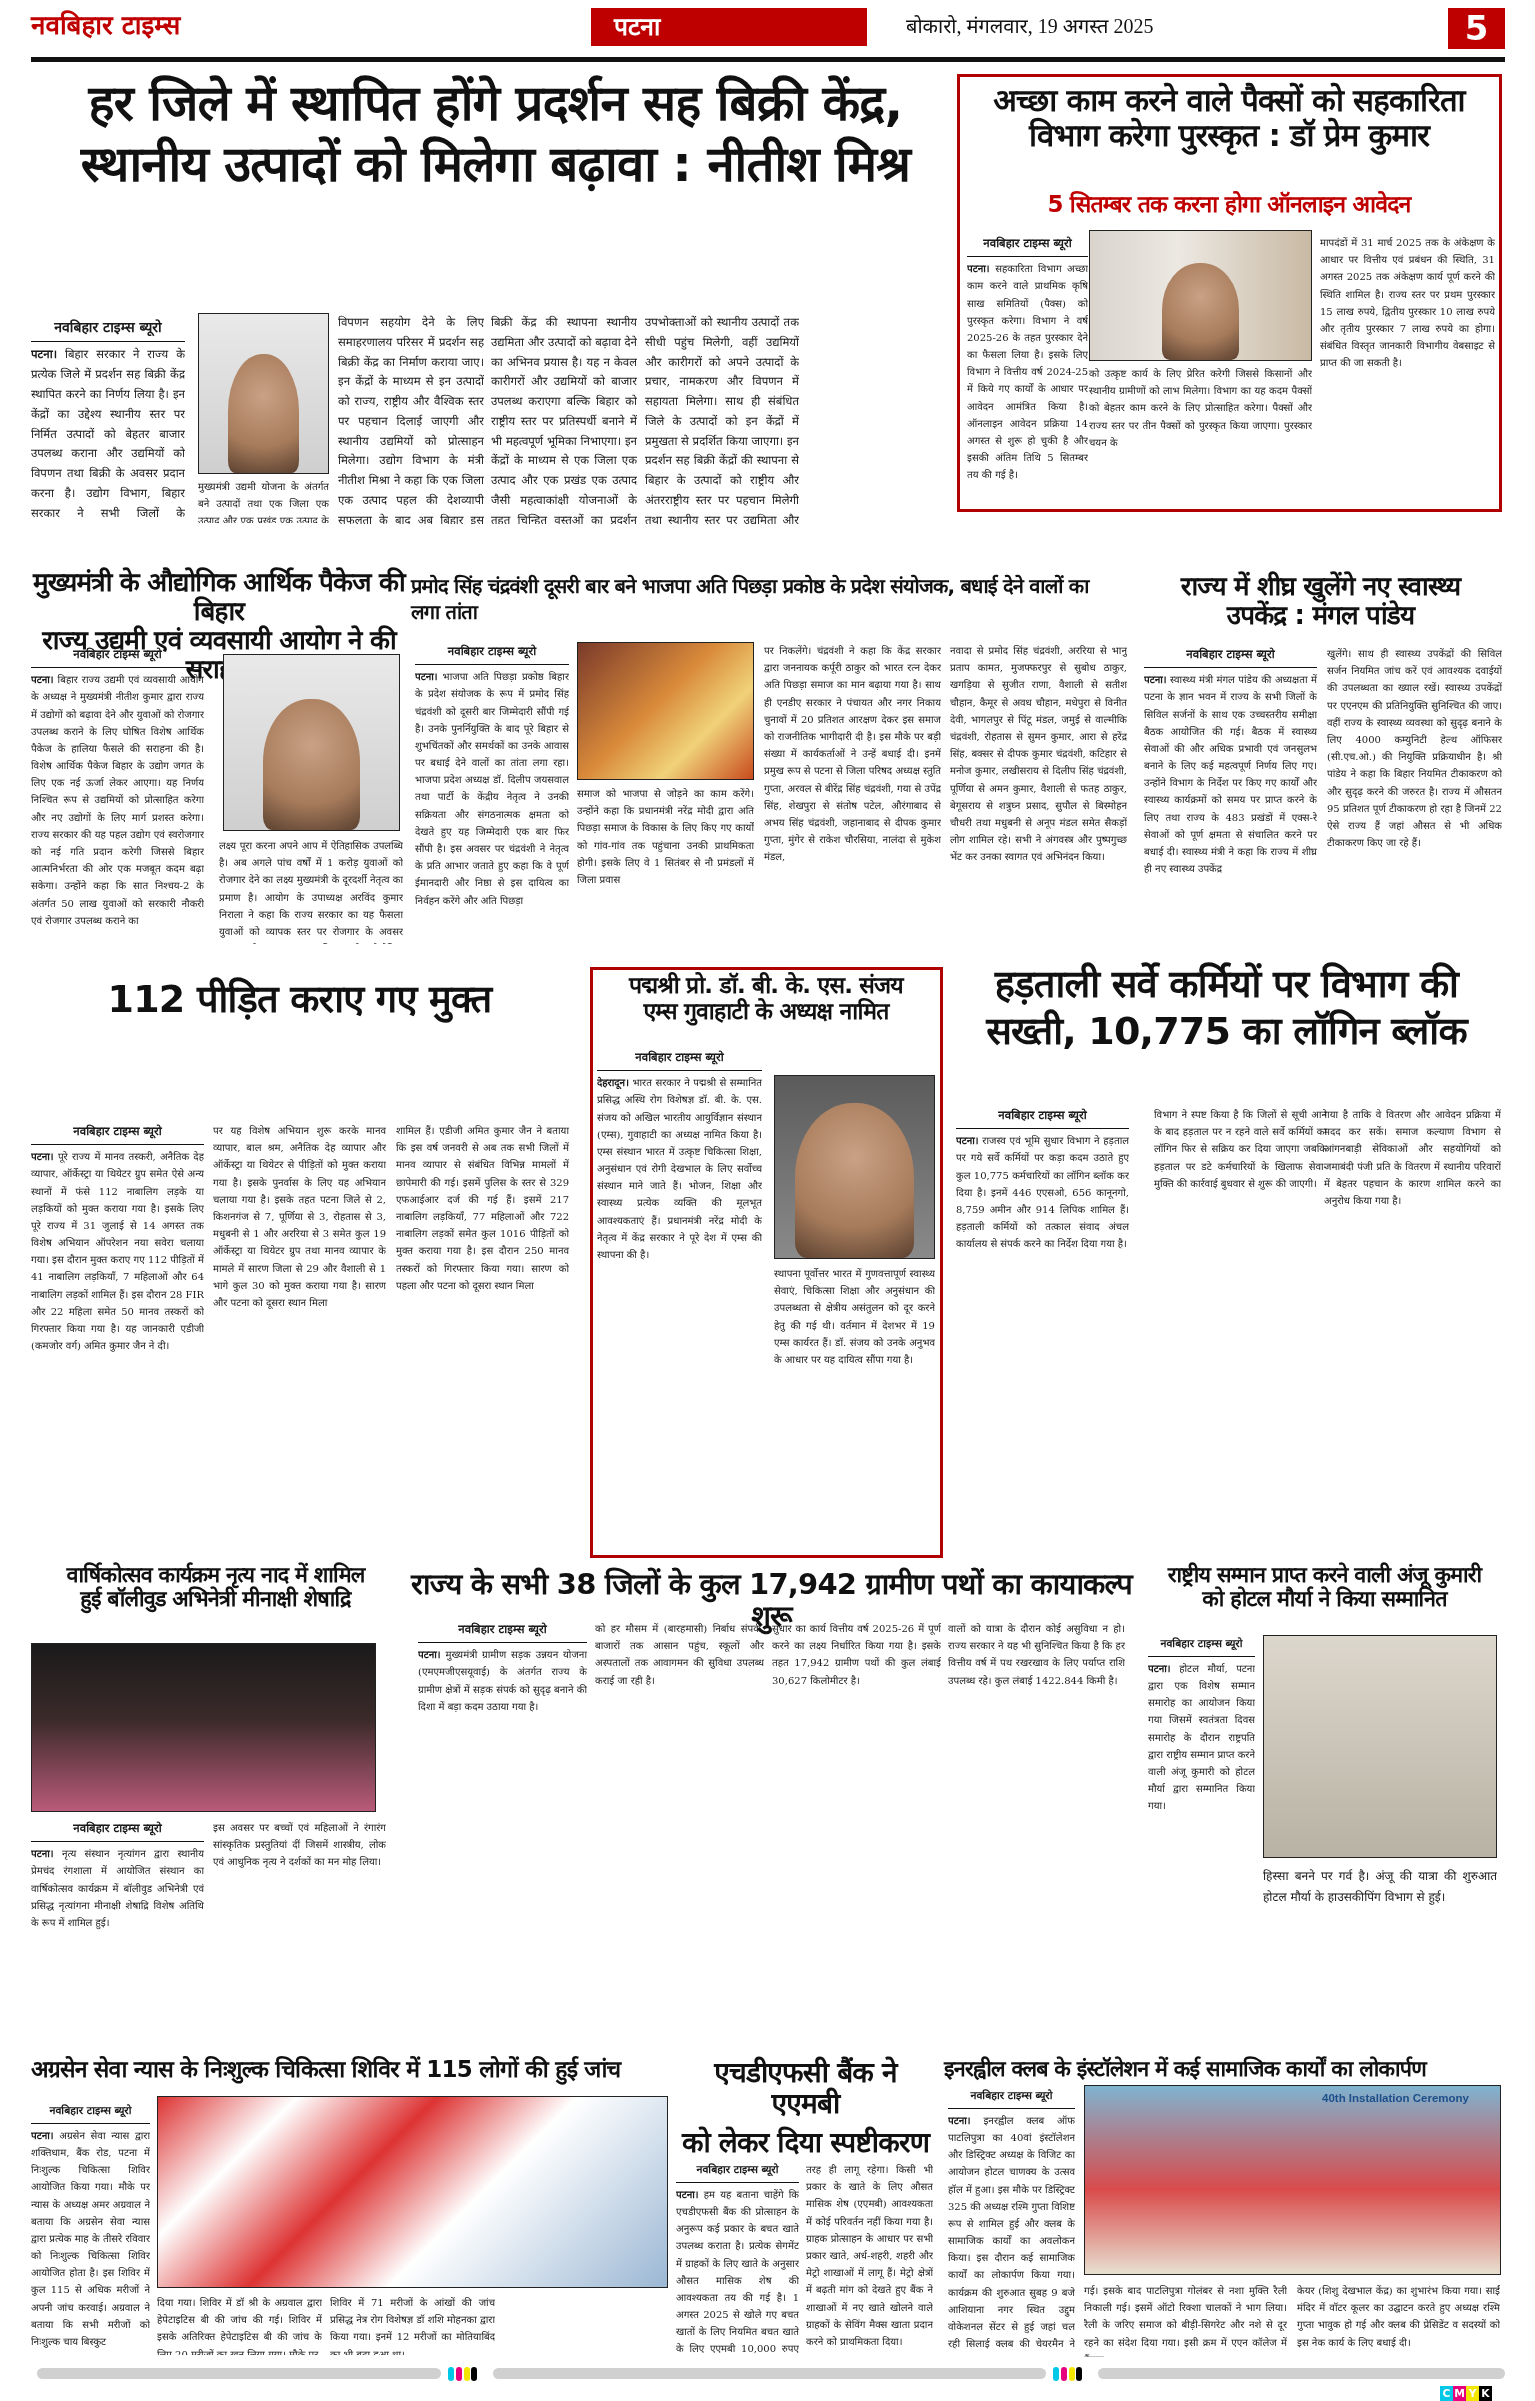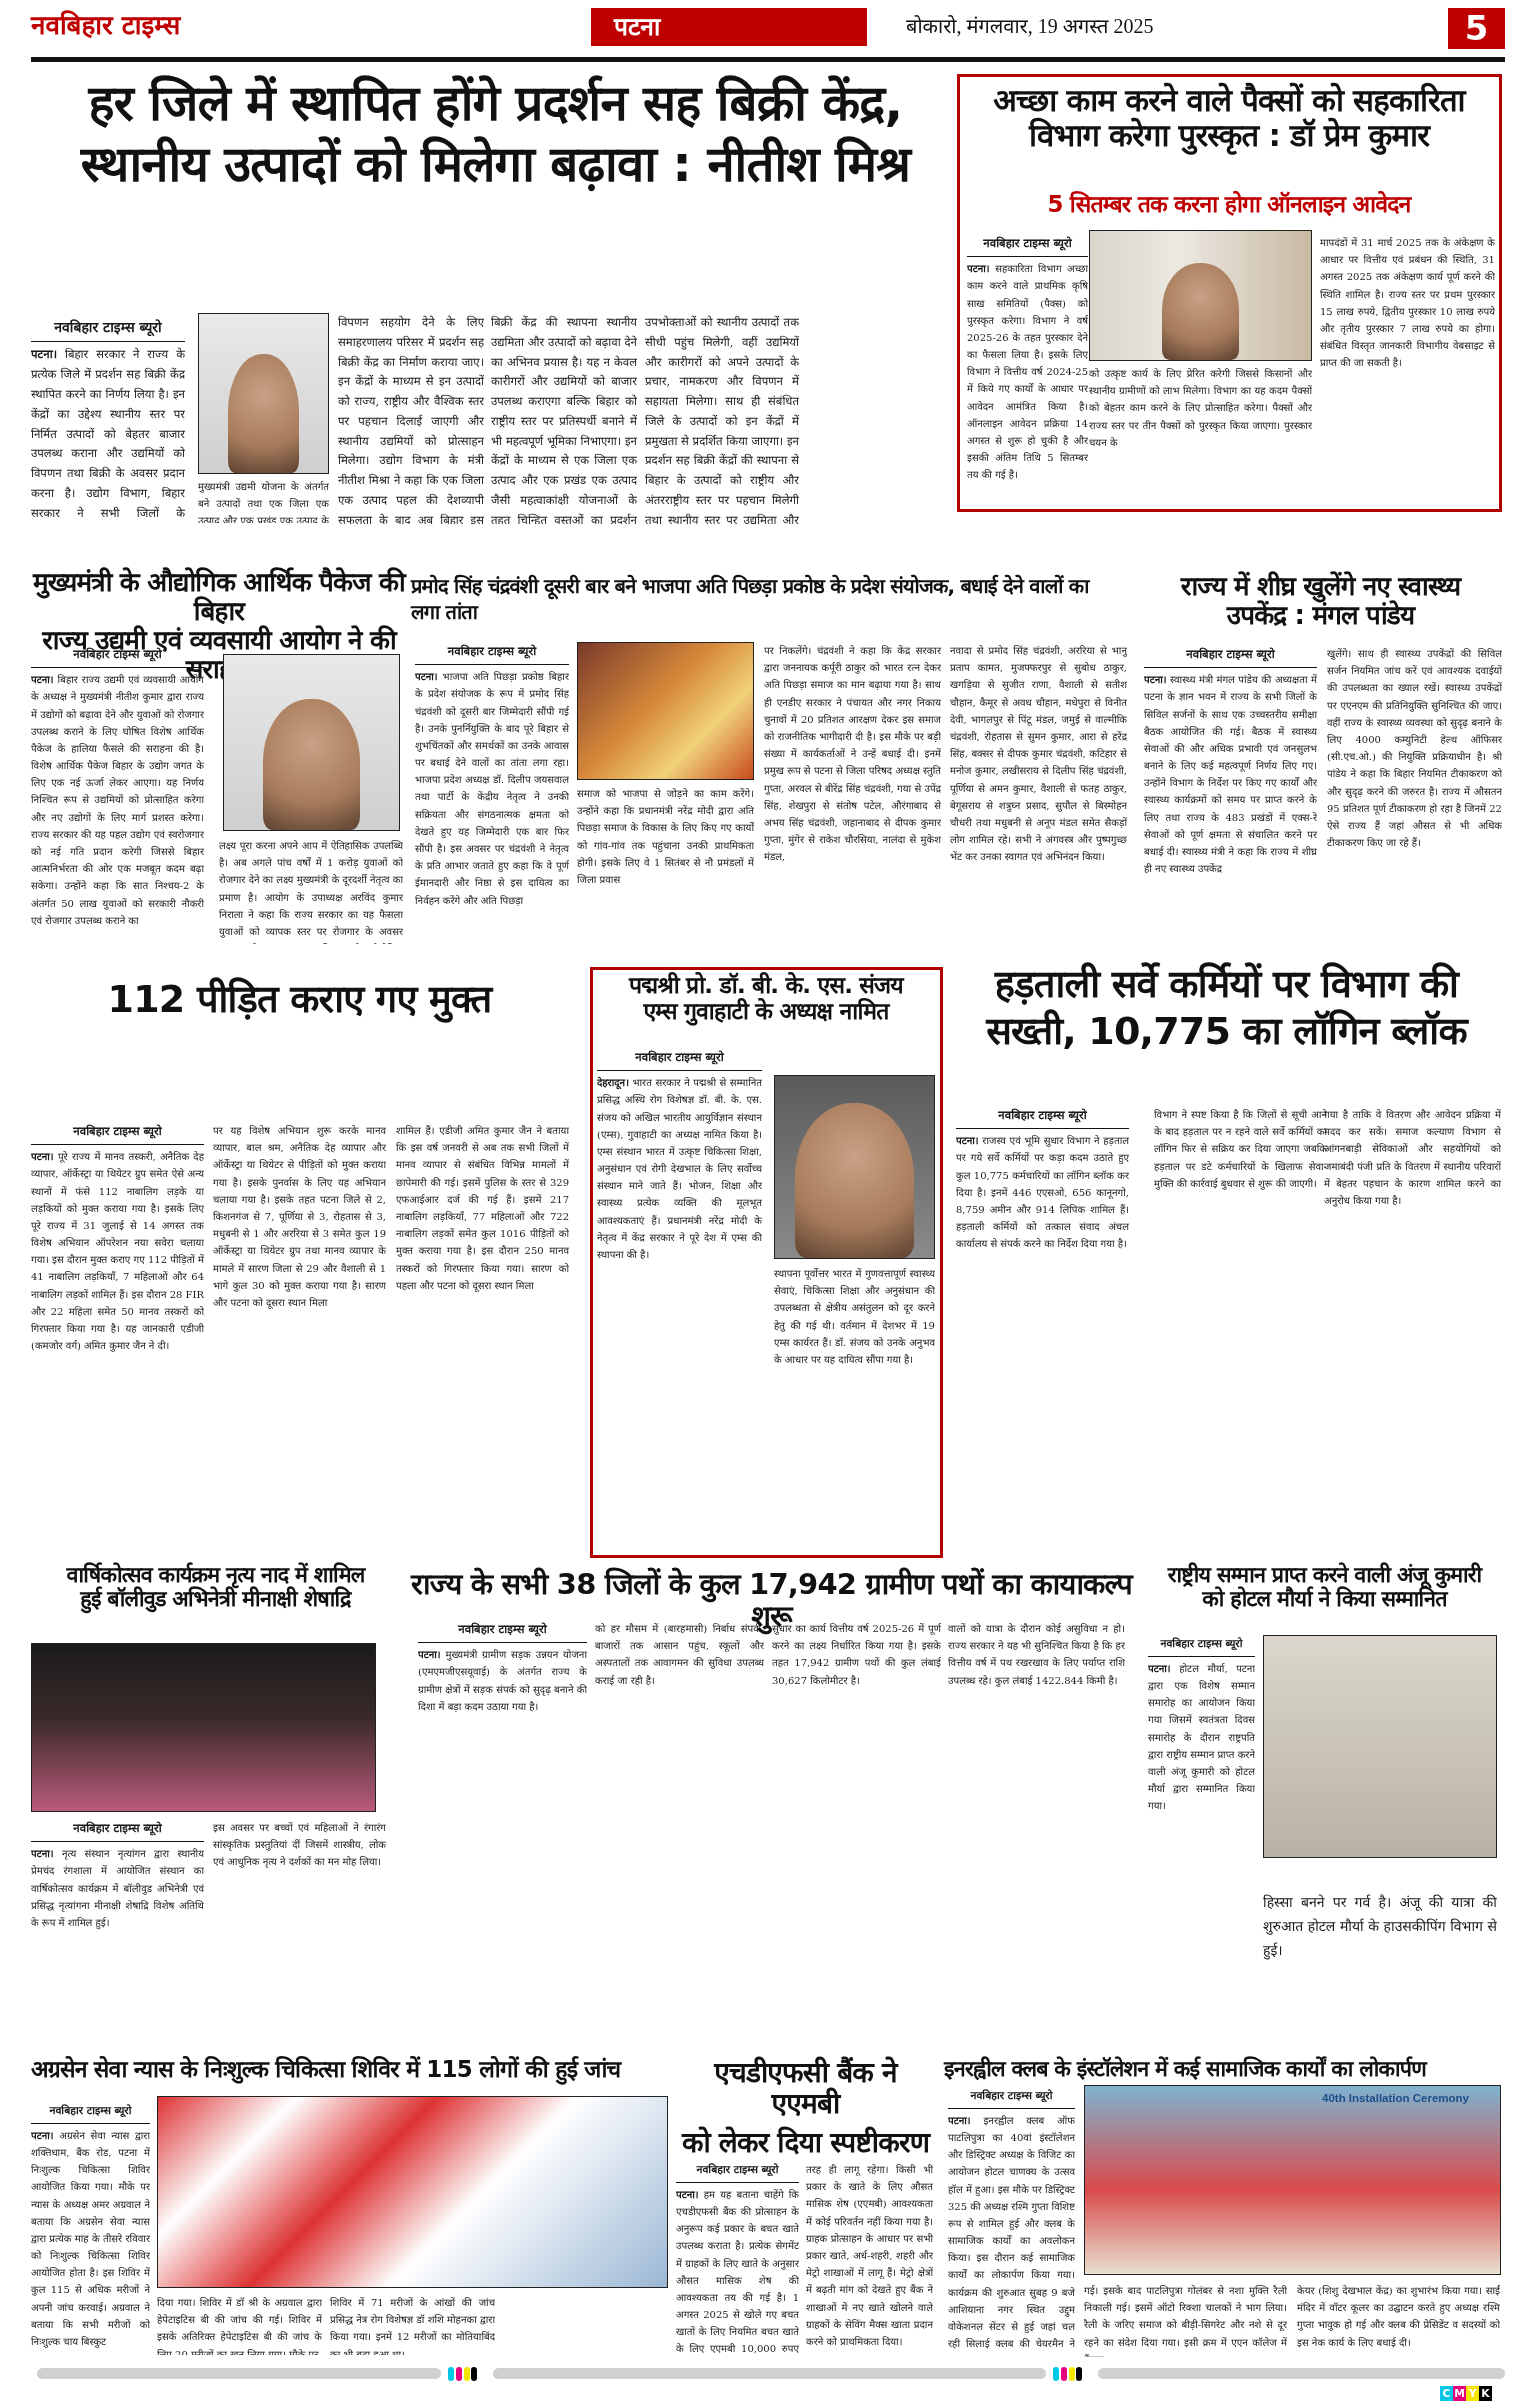--- a/index.html
+++ b/index.html
@@ -186,21 +186,21 @@
 <div class="abs hl" style="left:1148px; top:1563px; width:353px; font-size:21.5px;">
   <div>राष्ट्रीय सम्मान प्राप्त करने वाली अंजू कुमारी</div>
   <div>को होटल मौर्या ने किया सम्मानित</div>
 </div>
 <div class="abs col" style="left:1148px; top:1635px; width:107px; height:407px; font-size:10px;">
   <div class="byline" style="font-size:10.7px;">नवबिहार टाइम्स ब्यूरो</div>
   <span class="dateline-city">पटना।</span>
   <span>होटल मौर्या, पटना द्वारा एक विशेष सम्मान समारोह का आयोजन किया गया जिसमें स्वतंत्रता दिवस समारोह के दौरान राष्ट्रपति द्वारा राष्ट्रीय सम्मान प्राप्त करने वाली अंजू कुमारी को होटल मौर्या द्वारा सम्मानित किया गया।</span>
 </div>
 <div class="abs photo ph-hotel" style="left:1263px; top:1635px; width:234px; height:223px;"></div>
-<div class="abs col" style="left:1263px; top:1866px; width:234px; height:177px; font-size:14px;margin-top:24px;">हिस्सा बनने पर गर्व है। अंजू की यात्रा की शुरुआत होटल मौर्या के हाउसकीपिंग विभाग से हुई।</div>
+<div class="abs col" style="left:1263px; top:1866px; width:234px; height:177px; font-size:12px;">हिस्सा बनने पर गर्व है। अंजू की यात्रा की शुरुआत होटल मौर्या के हाउसकीपिंग विभाग से हुई।</div>
 
 <div class="abs hl" style="left:31px; top:2057px; width:637px; font-size:23px; text-align:left;">अग्रसेन सेवा न्यास के निःशुल्क चिकित्सा शिविर में 115 लोगों की हुई जांच</div>
 <div class="abs col" style="left:31px; top:2102px; width:119px; height:253px; font-size:10px;">
   <div class="byline" style="font-size:10.7px;">नवबिहार टाइम्स ब्यूरो</div>
   <span class="dateline-city">पटना।</span>
   <span>अग्रसेन सेवा न्यास द्वारा शक्तिधाम, बैंक रोड, पटना में निःशुल्क चिकित्सा शिविर आयोजित किया गया। मौके पर न्यास के अध्यक्ष अमर अग्रवाल ने बताया कि अग्रसेन सेवा न्यास द्वारा प्रत्येक माह के तीसरे रविवार को निःशुल्क चिकित्सा शिविर आयोजित होता है। इस शिविर में कुल 115 से अधिक मरीजों ने अपनी जांच करवाई। अग्रवाल ने बताया कि सभी मरीजों को निःशुल्क चाय बिस्कुट</span>
 </div>
 <div class="abs photo ph-clinic" style="left:157px; top:2096px; width:511px; height:192px;"></div>
 <div class="abs col" style="left:157px; top:2294px; width:165px; height:61px; font-size:10px;">दिया गया। शिविर में डॉ श्री के अग्रवाल द्वारा हेपेटाइटिस बी की जांच की गई। शिविर में इसके अतिरिक्त हेपेटाइटिस बी की जांच के लिए 20 मरीजों का खून लिया गया। मौके पर</div>
 <div class="abs col" style="left:330px; top:2294px; width:165px; height:61px; font-size:10px;">शिविर में 71 मरीजों के आंखों की जांच प्रसिद्ध नेत्र रोग विशेषज्ञ डॉ शशि मोहनका द्वारा किया गया। इनमें 12 मरीजों का मोतियाबिंद का भी बढ़ा हुआ था।</div>

